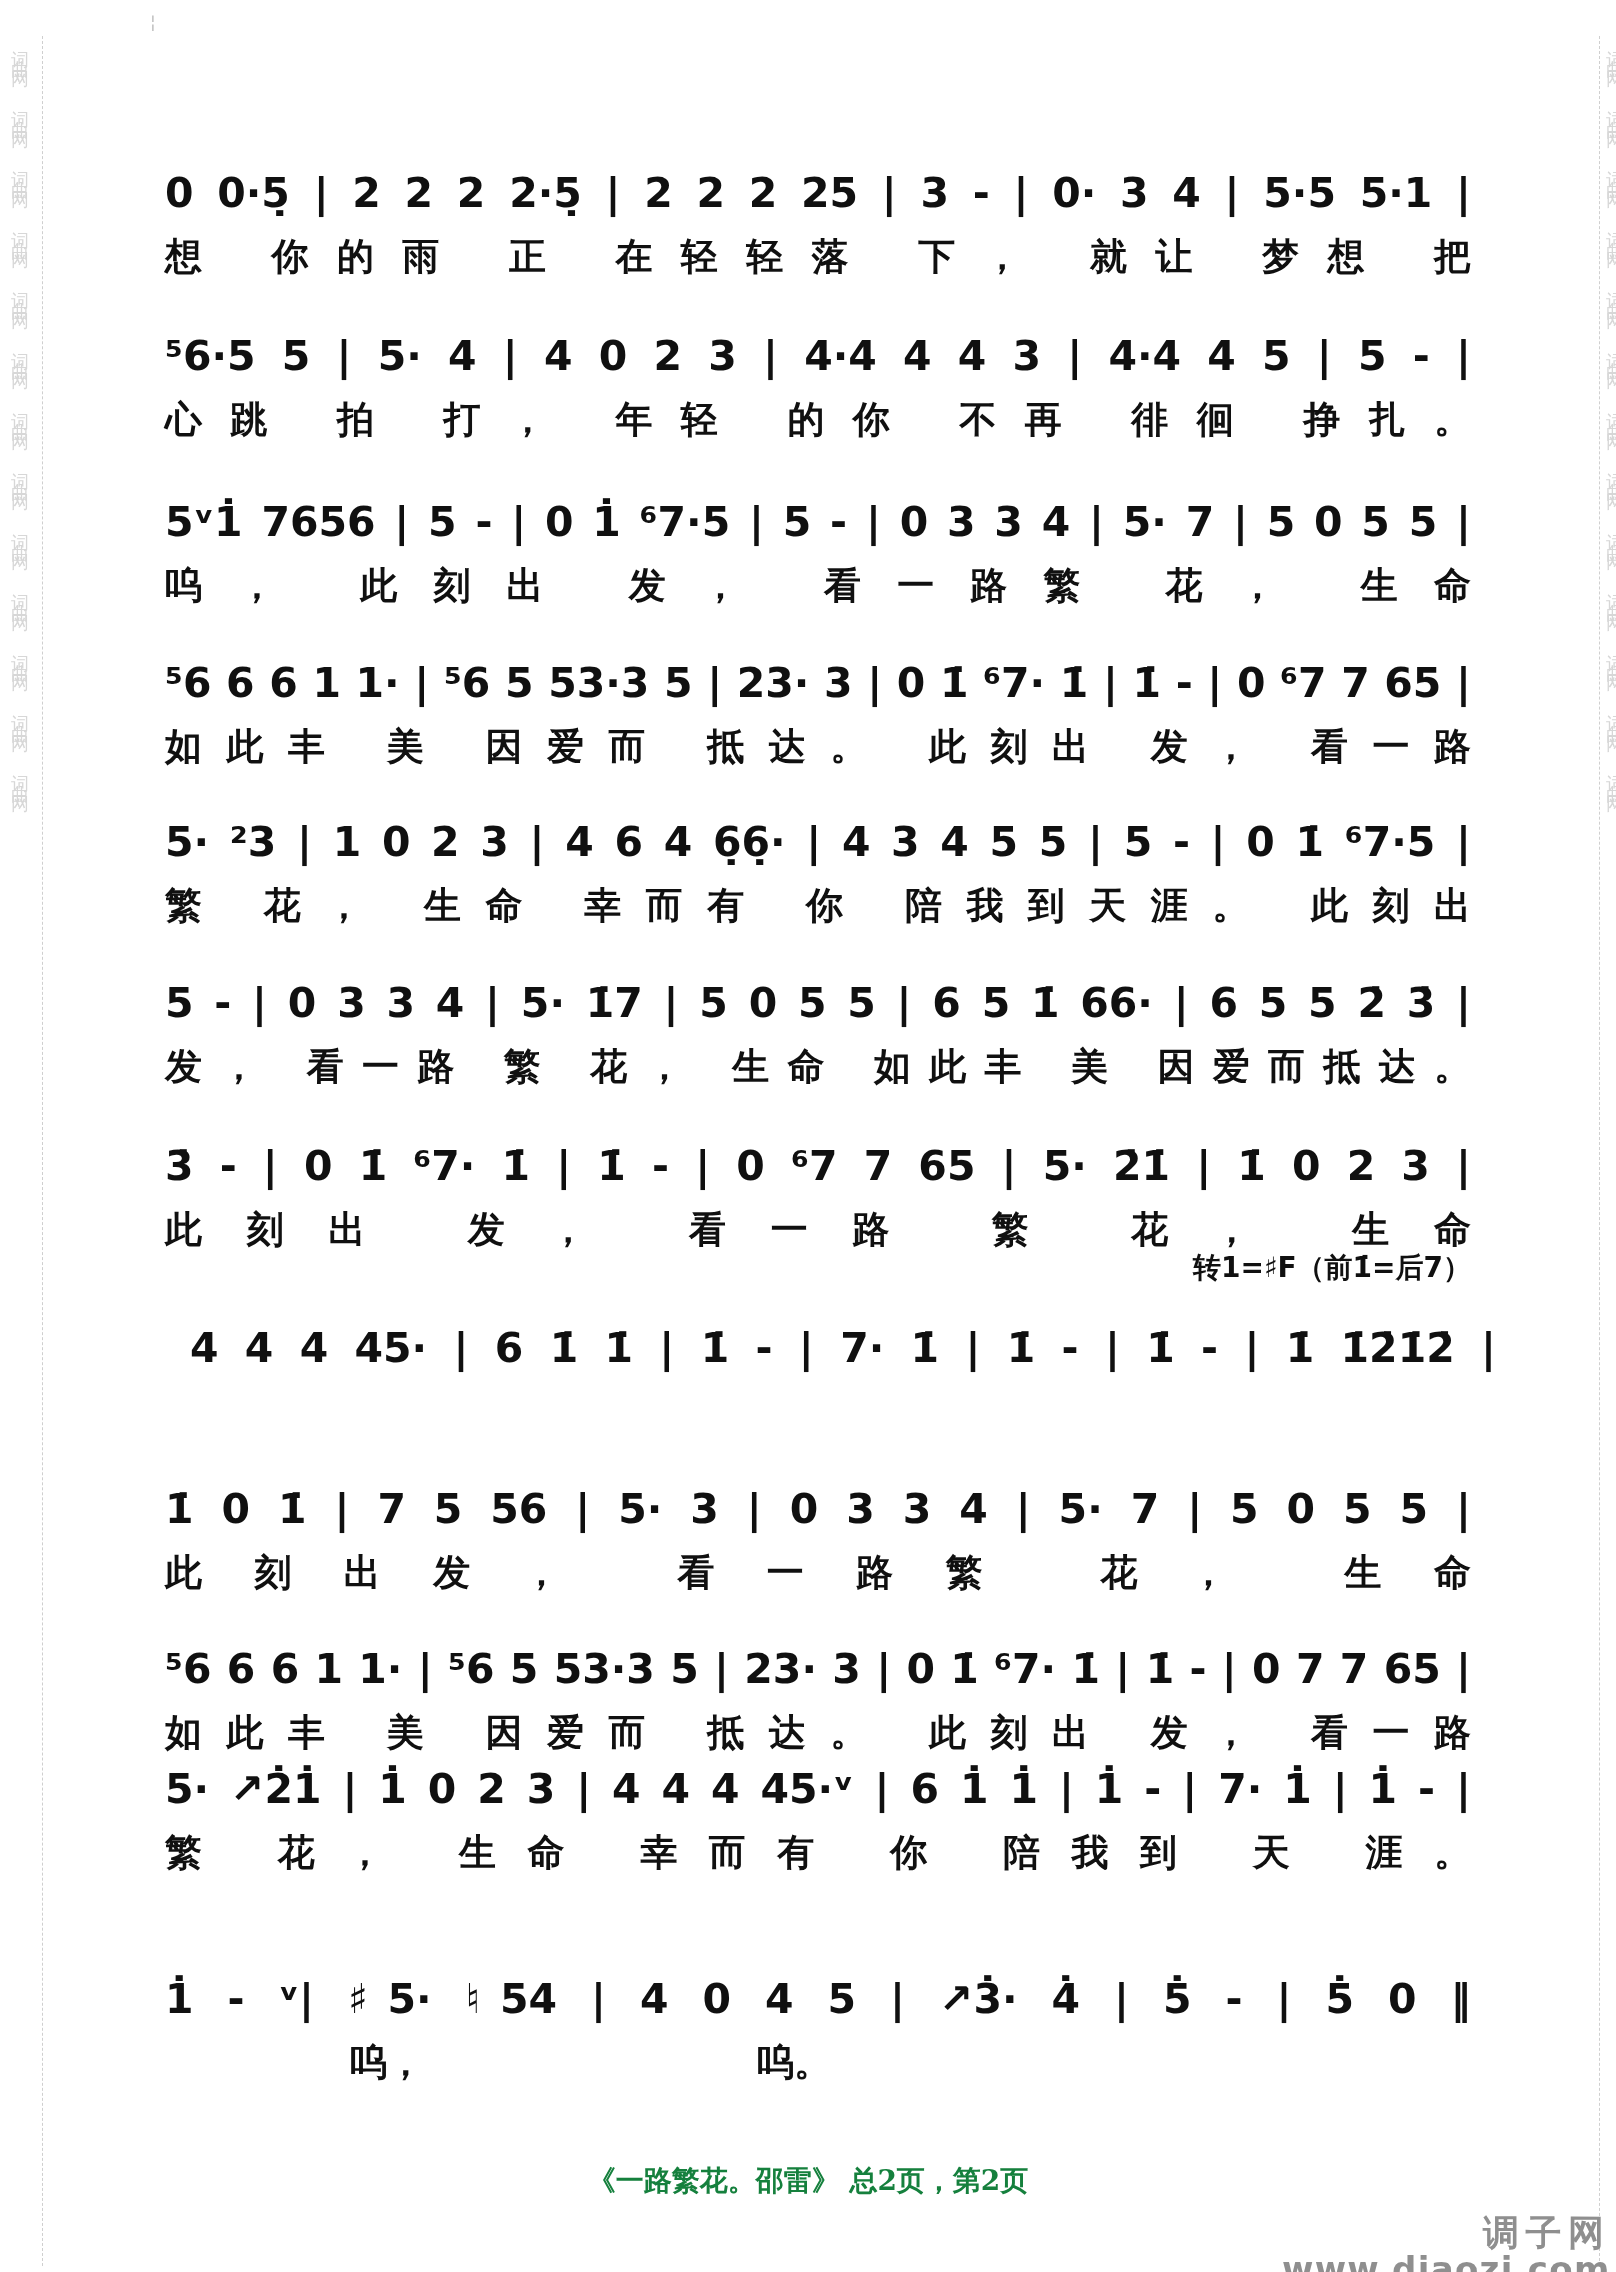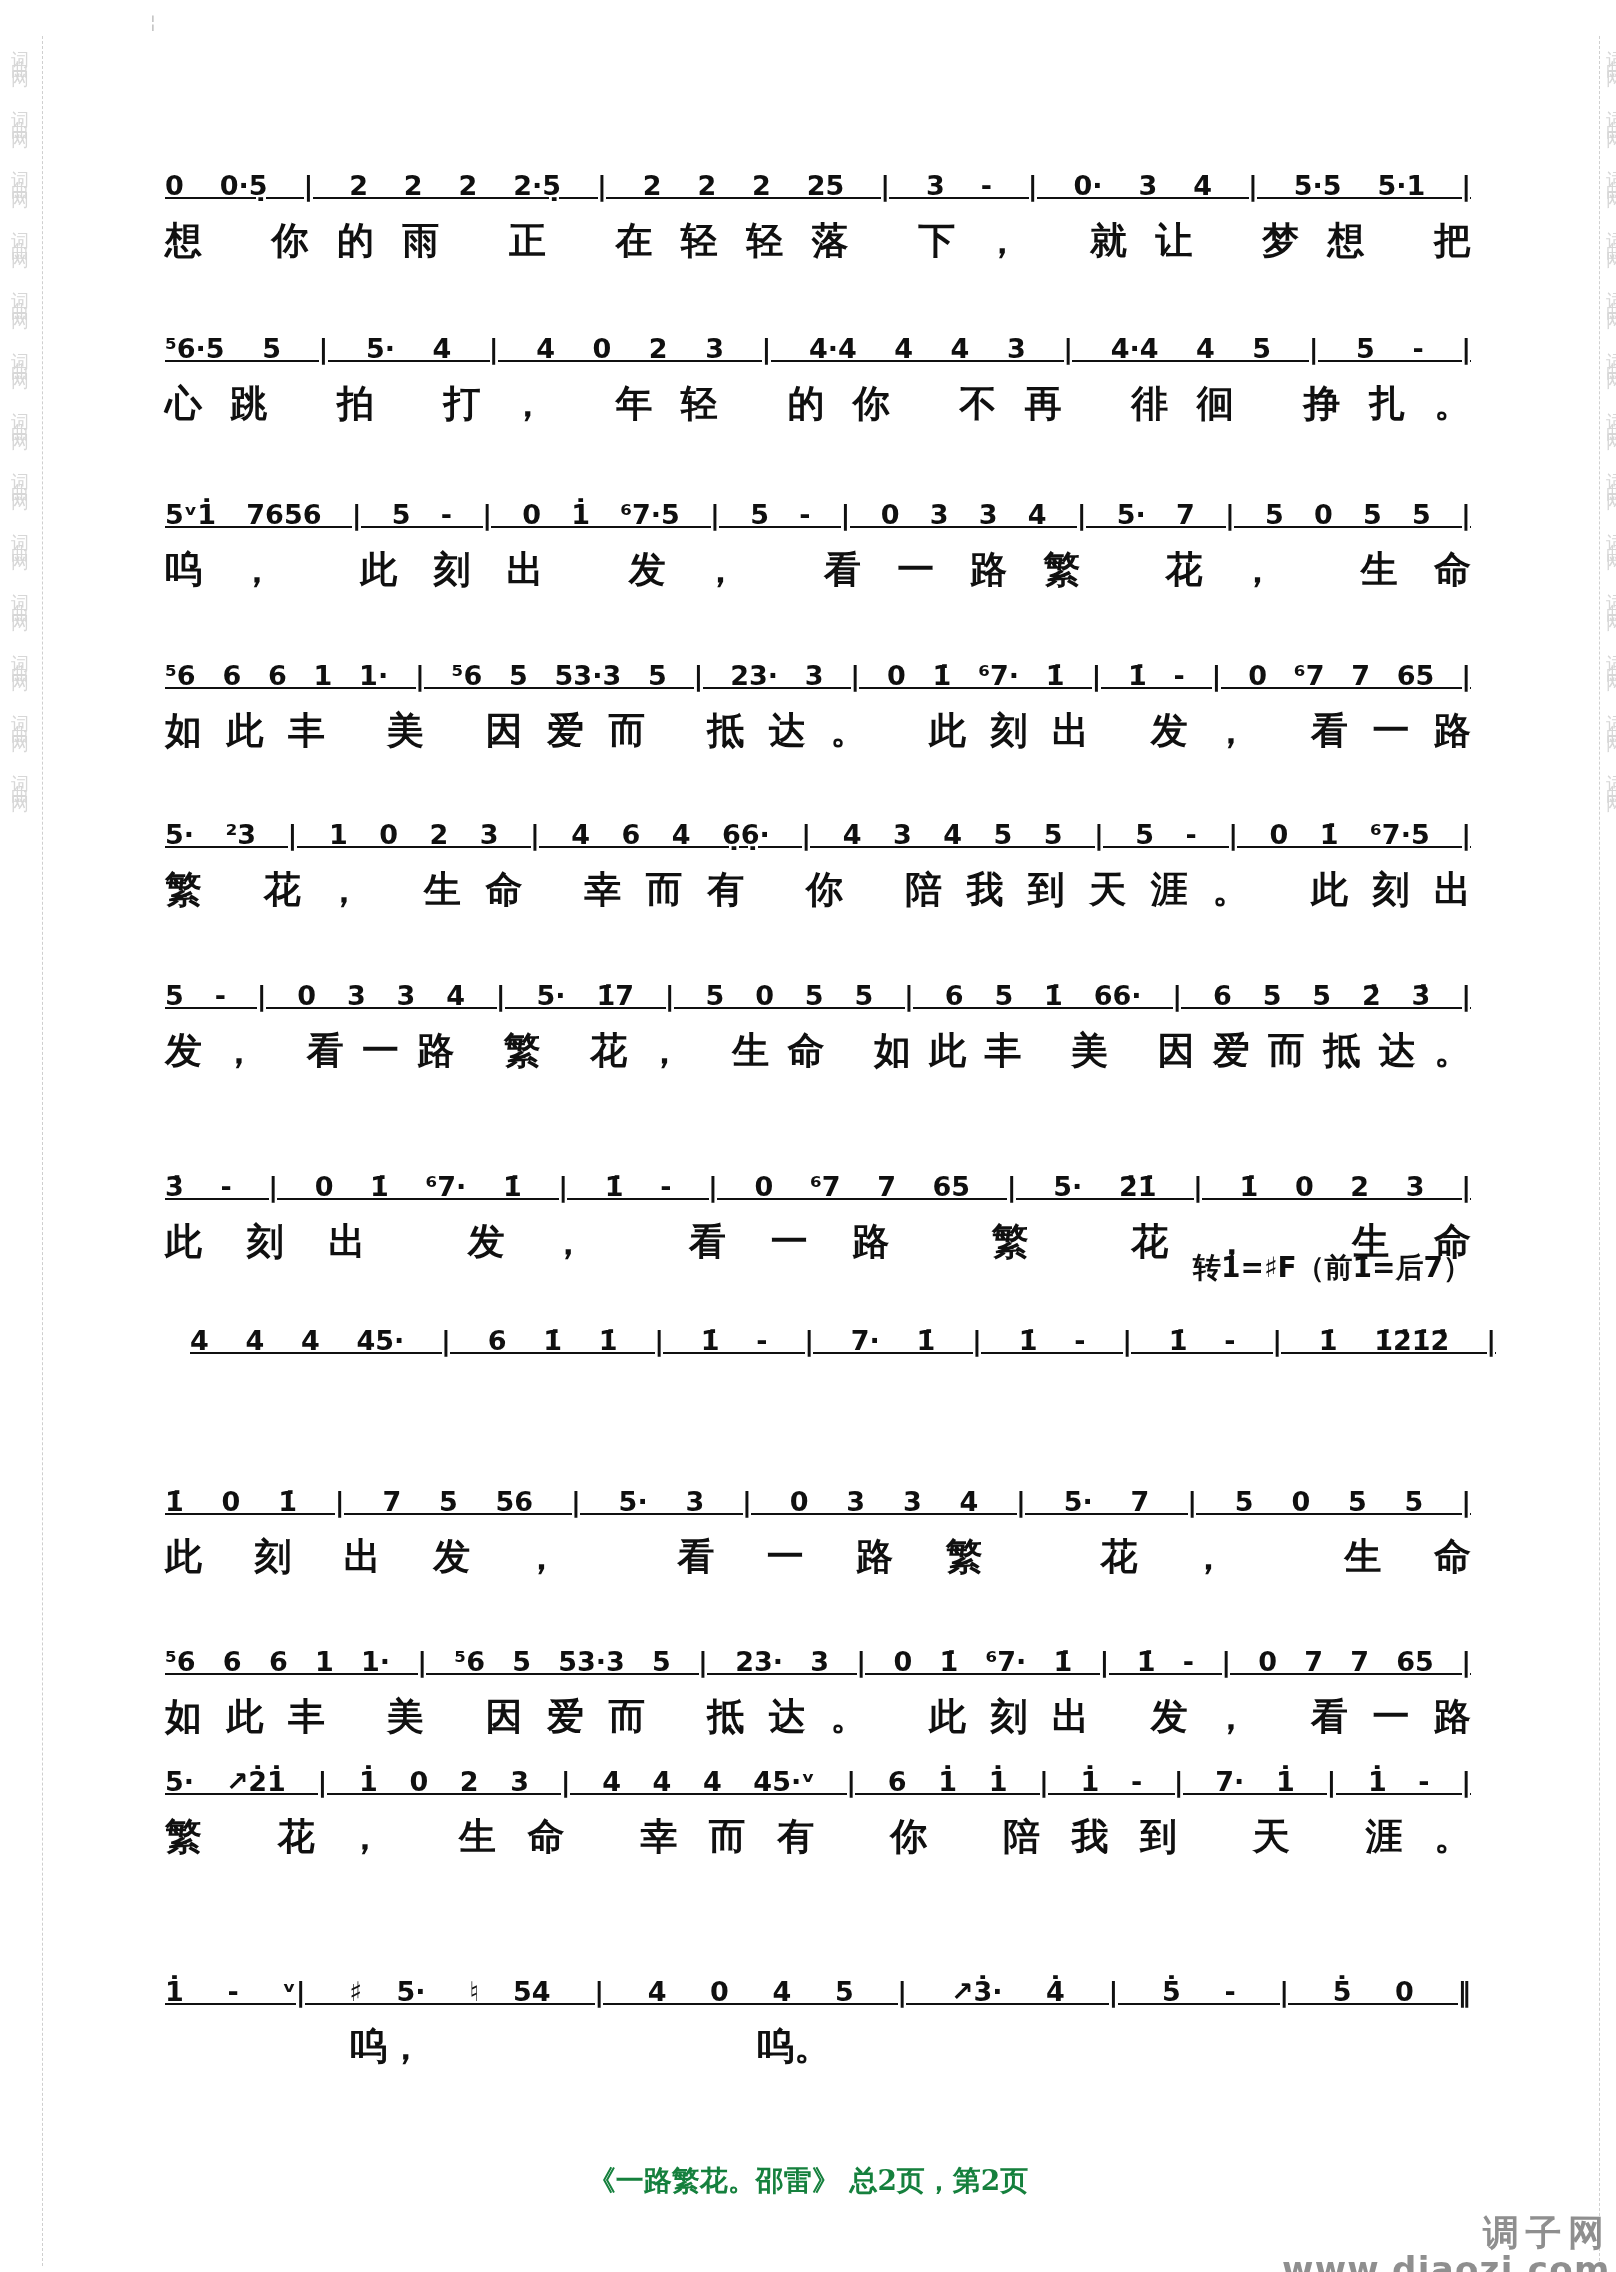--- a/index.html
+++ b/index.html
@@ -21,23 +21,23 @@
     font-size:18px;letter-spacing:10.6px;color:#d7d7d7;
     font-family:"DejaVu Sans",sans-serif;
     overflow:hidden;white-space:nowrap;
   }
   .edge-col.left{left:8px;}
   .edge-col.right{left:1603px;}
   .top-mark{position:absolute;left:150px;top:12px;font-size:17px;color:#bdbdbd;}
 
   .system{position:absolute;left:165px;width:1306px;}
   .notes{
-    font-size:27px;font-weight:bold;line-height:1.15;
+    font-size:41px;font-weight:bold;line-height:1.15;
     text-align:justify;text-align-last:justify;
-    white-space:nowrap;color:#101010;text-decoration:underline;
+    white-space:nowrap;color:#101010;
   }
   .lyrics{
     margin-top:20px;font-size:37px;font-weight:600;line-height:1.1;
     text-align:justify;text-align-last:justify;color:#101010;
   }
   .lyrics.left-short{
     text-align:left;text-align-last:left;padding-left:185px;
   }
   .keychange{
     position:absolute;left:165px;top:1249px;width:1306px;
@@ -50,21 +50,21 @@
   }
   .site{
     position:absolute;right:5.3px;top:2215px;text-align:right;
     color:#8f8f8f;line-height:1.0;
   }
   .site .name{font-size:36px;font-weight:bold;letter-spacing:6.6px;}
   .site .url{font-size:34px;font-weight:bold;letter-spacing:1.3px;margin-top:1.3px;}
 
   
   .s1{top:170px;}  .s2{top:333px;}  .s3{top:499px;}  .s4{top:660px;}
-  .s5{top:819px;} .s6{top:980px;} .s7{top:1143px;margin-top:28px;} .s8{top:1325px;margin-left:25px;}
+  .s5{top:819px;} .s6{top:980px;} .s7{top:1143px;} .s8{top:1325px;margin-left:25px;}
   .s9{top:1486px;} .s10{top:1646px;}.s11{top:1766px;}.s12{top:1976px;}
 </style>
 </head>
 <body>
 
 <div class="page">
 
   <span class="top-mark">¦</span>
 
   <div class="edge-line left"></div>

